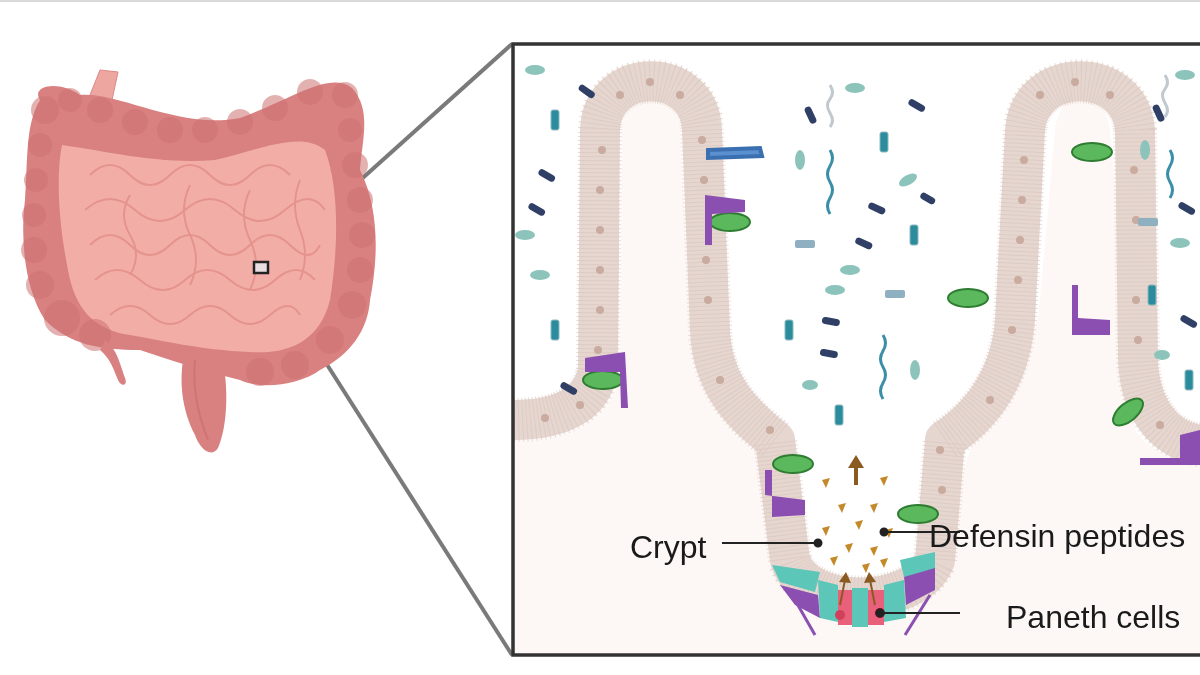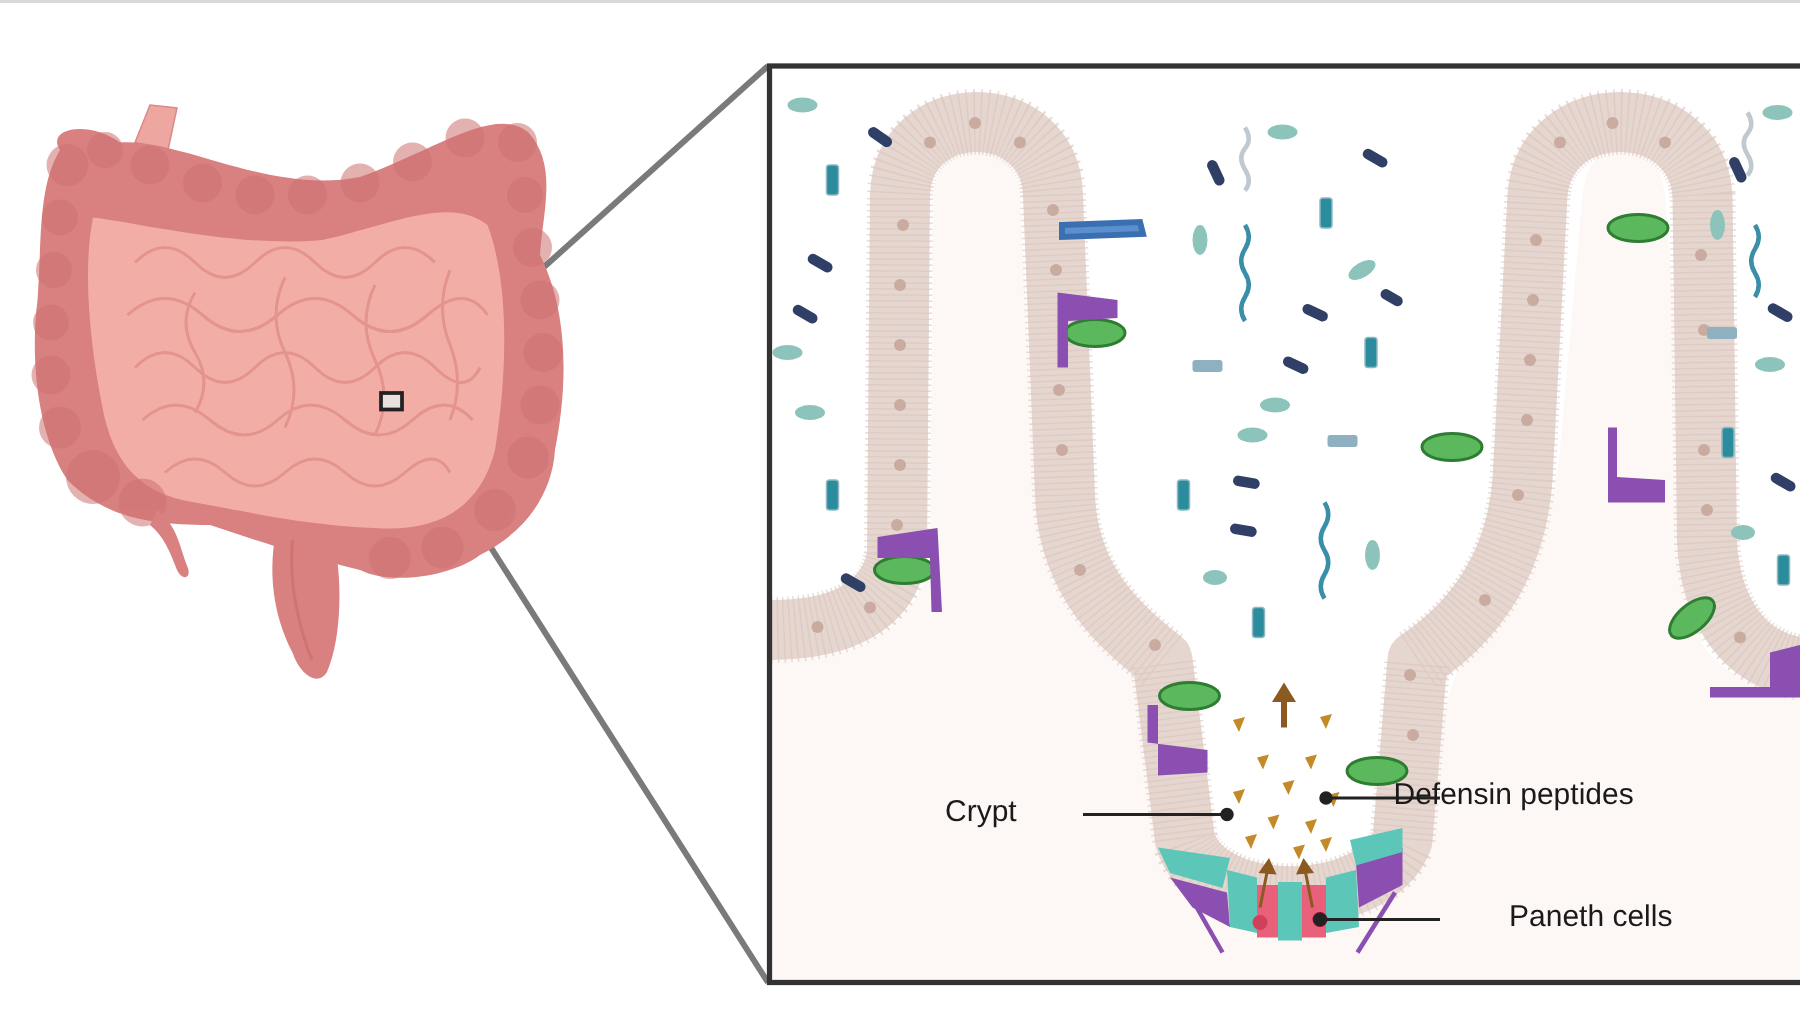--- a/index.html
+++ b/index.html
@@ -1,19 +1,19 @@
 <!DOCTYPE html>
 <html><head>
 <meta charset="utf-8">
 <style>
   html, body { margin:0; padding:0; }
   body { width:1200px; height:675px; background:#ffffff; position:relative; overflow:hidden; font-family:"Liberation Sans", sans-serif; }
   .topline { position:absolute; left:0; top:0; width:1200px; height:2px; background:#d9d9d9; }
   svg.main { position:absolute; left:0; top:0; }
-  .label { position:absolute; font-family:"Liberation Sans", sans-serif; font-size:20px; color:#1a1a1a; white-space:nowrap; line-height:1; }
+  .label { position:absolute; font-family:"Liberation Sans", sans-serif; font-size:32px; color:#1a1a1a; white-space:nowrap; line-height:1; }
 </style>
 </head>
 <body>
 
 <div class="topline"></div>
 
 <svg class="main" width="1200" height="675" viewBox="0 0 1200 675">
   <defs>
     <clipPath id="panelClip">
         <rect x="514" y="44" width="686" height="611"></rect>

